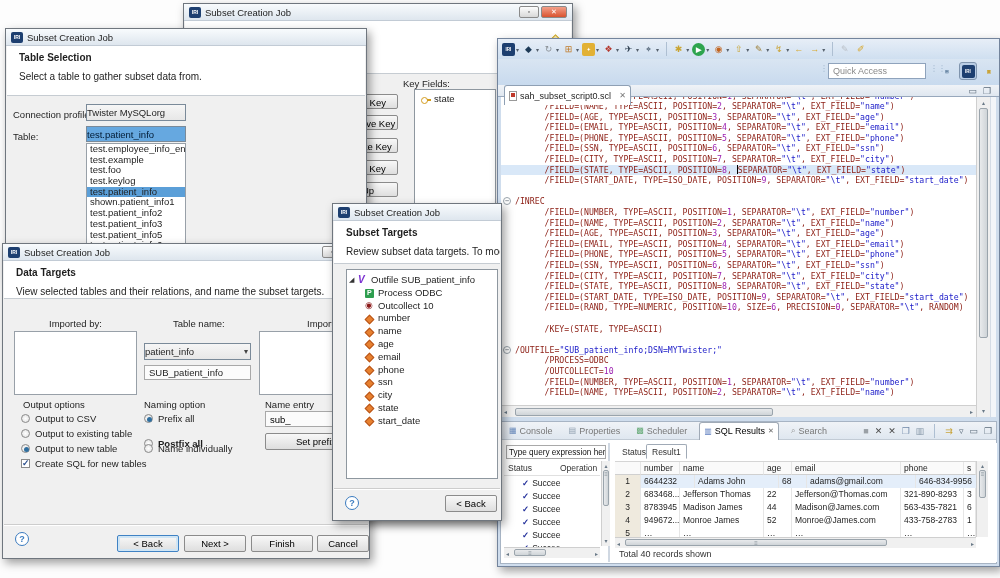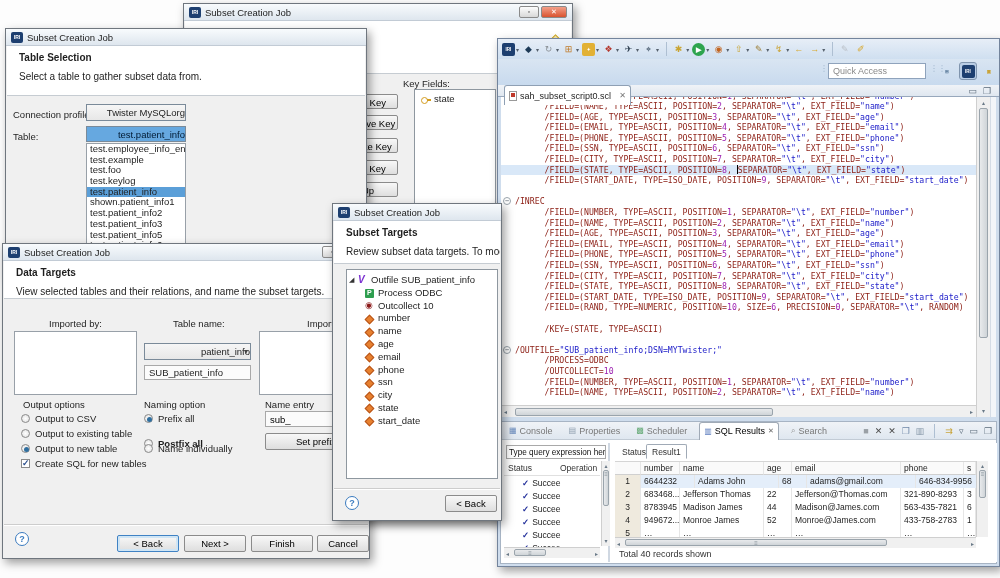--- a/index.html
+++ b/index.html
@@ -14,21 +14,21 @@
   .tb-title{white-space:nowrap;overflow:hidden;}
   .wbtns{margin-left:auto;display:flex;gap:2px;}
   .wbtn{width:20px;height:12px;border:1px solid #8a8a8a;border-radius:2px;background:linear-gradient(#fdfdfd,#d8d8d8);font-size:7px;line-height:10px;text-align:center;color:#444;}
   .wbtn.close{width:26px;background:linear-gradient(#f3a08a,#d9532f);color:#fff;}
   .dlghead{position:absolute;left:1px;right:1px;top:17px;background:#fff;border-bottom:1px solid #c6ccd2;padding:6px 12px 0 12px;overflow:hidden;}
   .dlghead .h1{font-weight:bold;font-size:10px;}
   .dlghead .h2{margin-top:8px;font-size:10px;white-space:nowrap;}
   .label{position:absolute;white-space:nowrap;}
   .btn{position:absolute;border:1px solid #8b8b8b;border-radius:2px;background:linear-gradient(#f8f8f8,#dedede);text-align:center;font-size:9.5px;line-height:15px;}
   .btn.focused{border-color:#3f82c4;box-shadow:inset 0 0 0 2px #cfe5f5;}
-  .combo{position:absolute;border:1px solid #7a8a99;background:linear-gradient(#f6f6f6,#e7e7e7);line-height:15px;padding-left:0;white-space:nowrap;overflow:hidden;text-align:right;}
+  .combo{position:absolute;border:1px solid #7a8a99;background:linear-gradient(#f6f6f6,#e7e7e7);line-height:15px;padding-left:0;white-space:nowrap;overflow:hidden;}
   .combo.blue{background:#66a8e0;color:#001a33;}
   .combo .arr{position:absolute;right:2px;top:0;font-size:8px;color:#444;}
   .field{position:absolute;border:1px solid #a8a8a8;background:#fbfbfb;line-height:13px;padding-left:4px;font-size:9.5px;white-space:nowrap;overflow:hidden;font-family:"Liberation Sans",sans-serif;}
   .list{position:absolute;background:#fff;border:1px solid #98a0a8;overflow:hidden;}
   .li{height:10.7px;line-height:10.7px;padding-left:3px;white-space:nowrap;}
   .li.sel{background:#5b9fd8;}
   .helpbtn{position:absolute;width:14px;height:14px;border:1.5px solid #3a7bbf;border-radius:50%;color:#3a7bbf;font-weight:bold;font-size:9px;text-align:center;line-height:12px;background:#fff;}
   .sepline{position:absolute;left:1px;right:1px;height:2px;border-top:1px solid #cdcdcd;border-bottom:1px solid #fff;}
 
   

